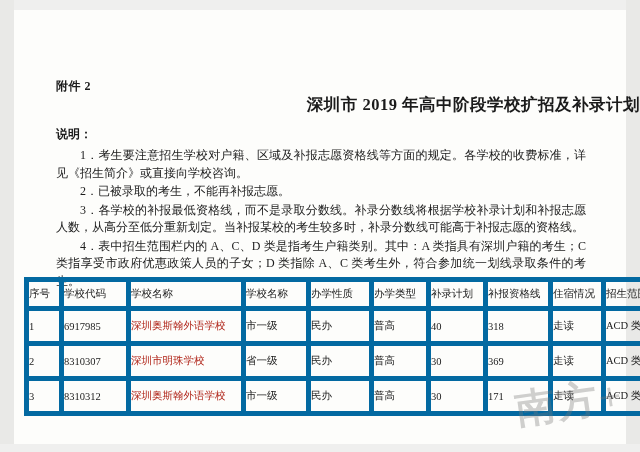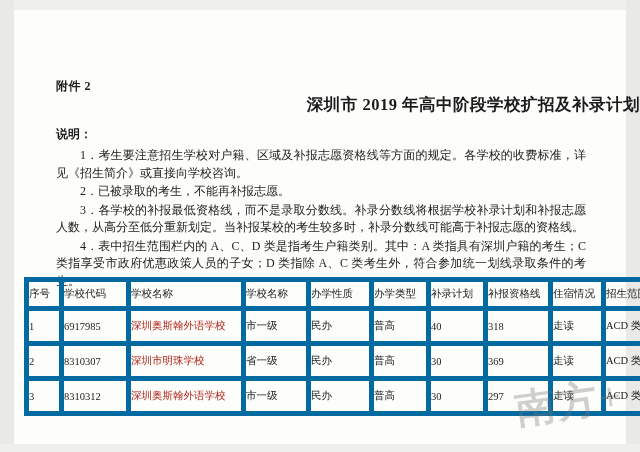--- a/index.html
+++ b/index.html
@@ -196,21 +196,21 @@
         <td></td>
       </tr>
       <tr>
         <td>3</td>
         <td>8310312</td>
         <td class="school-name">深圳奥斯翰外语学校</td>
         <td>市一级</td>
         <td>民办</td>
         <td>普高</td>
         <td>30</td>
-        <td>297</td>
+        <td>171</td>
         <td>走读</td>
         <td>ACD 类</td>
         <td></td>
       </tr>
     </tbody>
   </table>
 
   <div class="watermark">南方+</div>
 </div>
 

